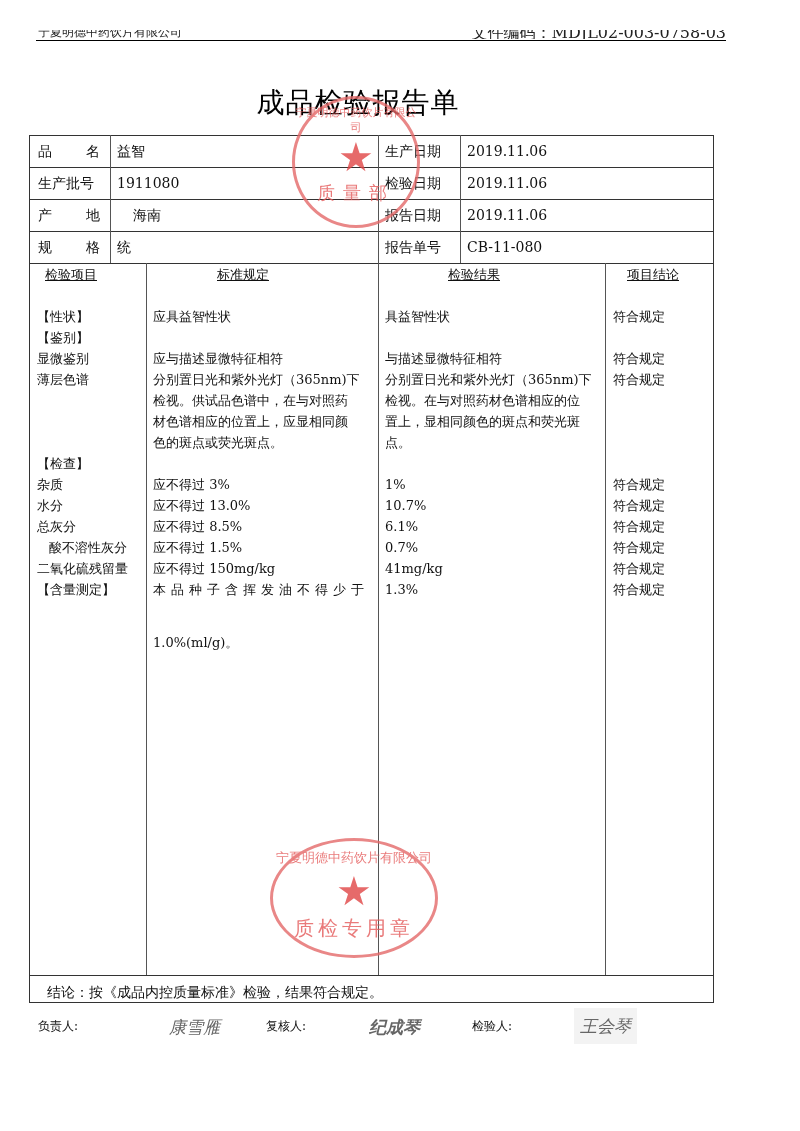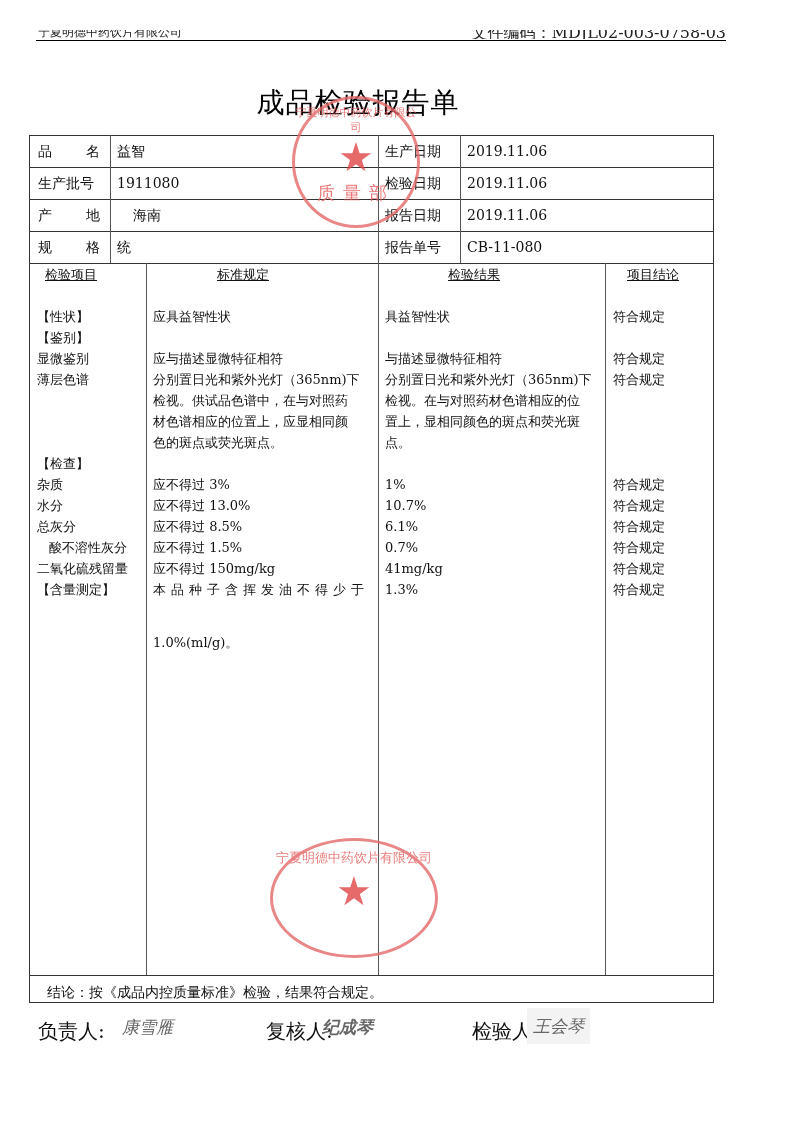--- a/index.html
+++ b/index.html
@@ -11,22 +11,22 @@
     .title { position: absolute; left: 0; width: 716px; top: 84px; text-align: center; font-size: 28px; letter-spacing: 1px;
       font-family: "DejaVu Sans", "Liberation Sans", sans-serif; color: #000; }
     .grid { position: absolute; left: 29px; top: 135px; width: 685px; height: 868px; border: 1px solid #333; box-sizing: border-box; }
     .hline { position: absolute; height: 0; border-top: 1px solid #333; }
     .vline { position: absolute; width: 0; border-left: 1px solid #555; }
     .cell { position: absolute; font-size: 14px; line-height: 18px; white-space: nowrap; }
     .spread { display: flex; justify-content: space-between; width: 62px; }
     .u { text-decoration: underline; }
     .col-text { position: absolute; font-size: 13px; line-height: 21px; }
     .conclusion { position: absolute; left: 47px; top: 984px; font-size: 14px; }
-    .sig { position: absolute; font-size: 20px; top: 1018px; }
-    .hand { position: absolute; font-size: 17px; color: #666; font-style: italic; top: 1016px; }
+    .sig { position: absolute; font-size: 12px; top: 1018px; }
+    .hand { position: absolute; font-size: 17px; color: #666; font-style: italic; top: 1016px; margin-left: 47px; }
     .hand3 { background: #f3f3f3; padding: 2px 6px; }
     .stamp { position: absolute; border: 3px solid #e46a6a; border-radius: 50%; opacity: 0.8; }
     .stamp .star { position: absolute; color: #e04545; font-size: 40px; line-height: 40px; left: 50%; transform: translateX(-50%); }
     .stamp .arc { position: absolute; color: #e45a5a; font-size: 14px; width: 100%; text-align: center; }
     .stamp .bottom { position: absolute; color: #e45a5a; width: 100%; text-align: center; font-size: 22px; letter-spacing: 4px; }
   </style>
 </head>
 <body>
 
 <div class="header-left">宁夏明德中药饮片有限公司</div>
@@ -151,13 +151,14 @@
 
 <div class="stamp" style="left:292px; top:96px; width:122px; height:126px;">
   <div class="arc" style="top:6px; font-size:11px;">宁夏明德中药饮片有限公司</div>
   <div class="star" style="top:38px;">★</div>
   <div class="bottom" style="top:82px; font-size:18px; letter-spacing:8px;">质量部</div>
 </div>
 
 <div class="stamp" style="left:270px; top:838px; width:162px; height:114px;">
   <div class="arc" style="top:8px; font-size:13px;">宁夏明德中药饮片有限公司</div>
   <div class="star" style="top:30px;">★</div>
+  <div class="bottom" style="top:74px; font-size:20px;">质检专用章</div>
 </div>
 
 </body></html>

